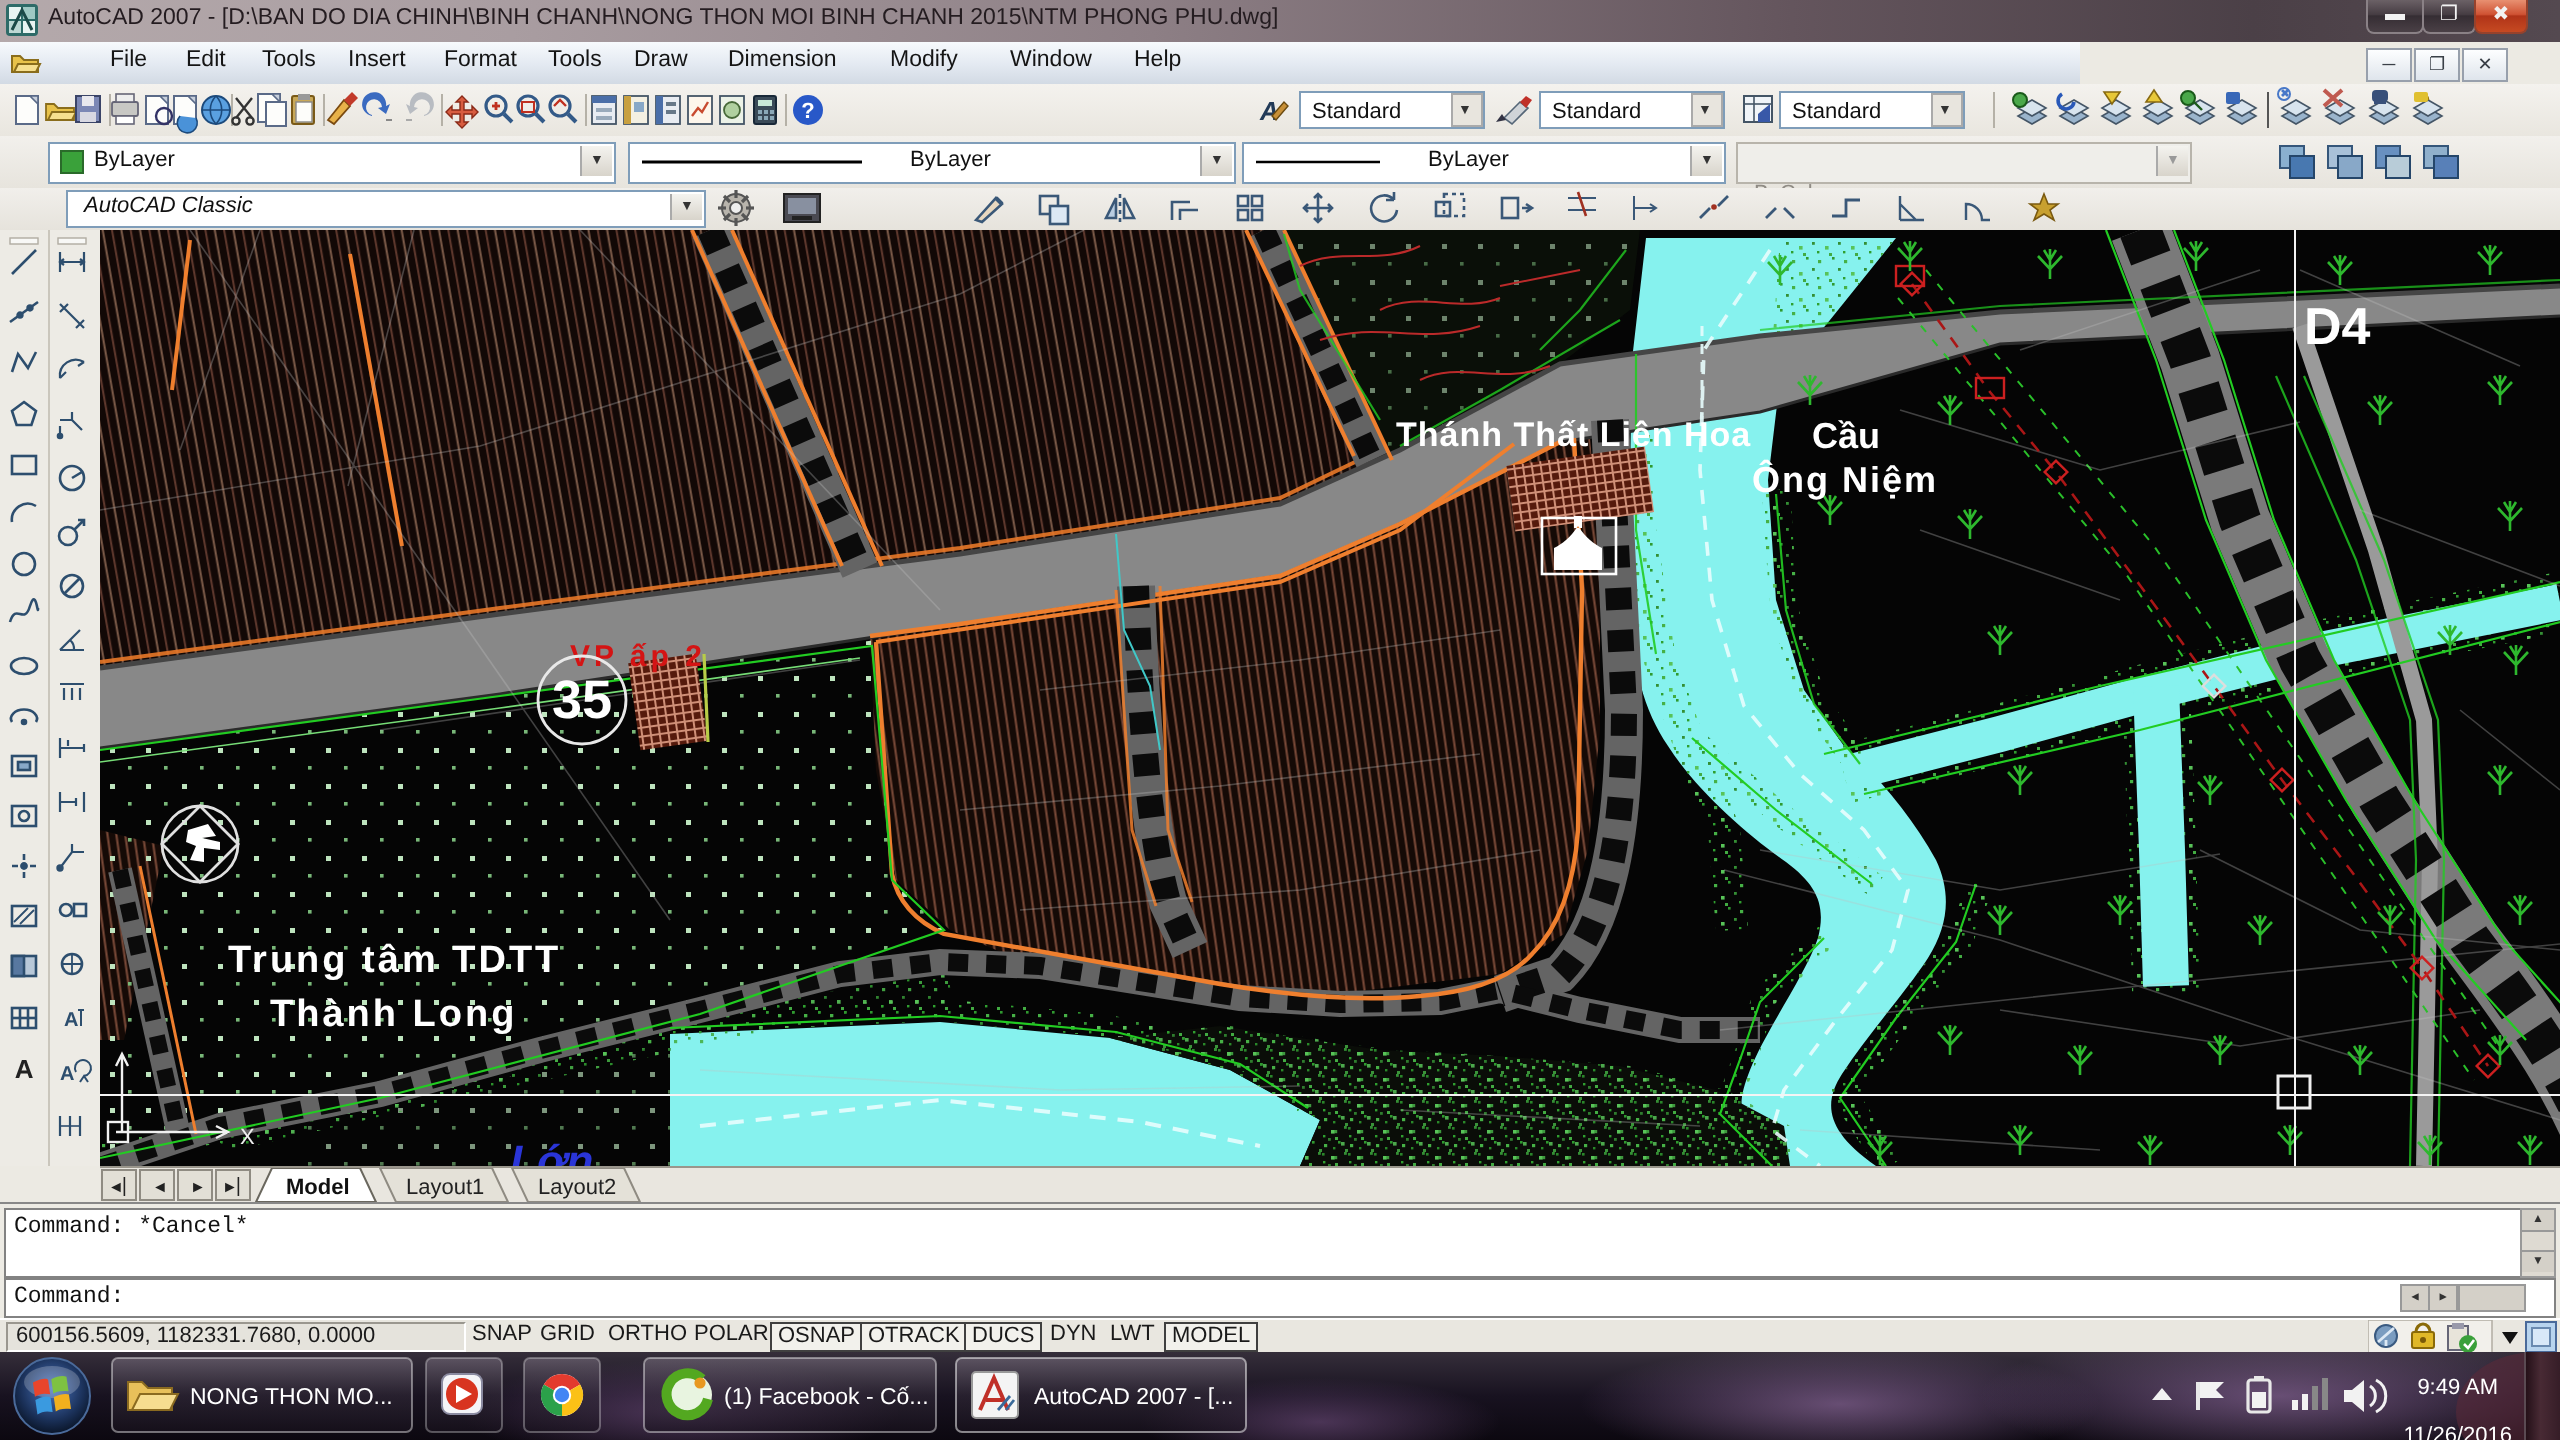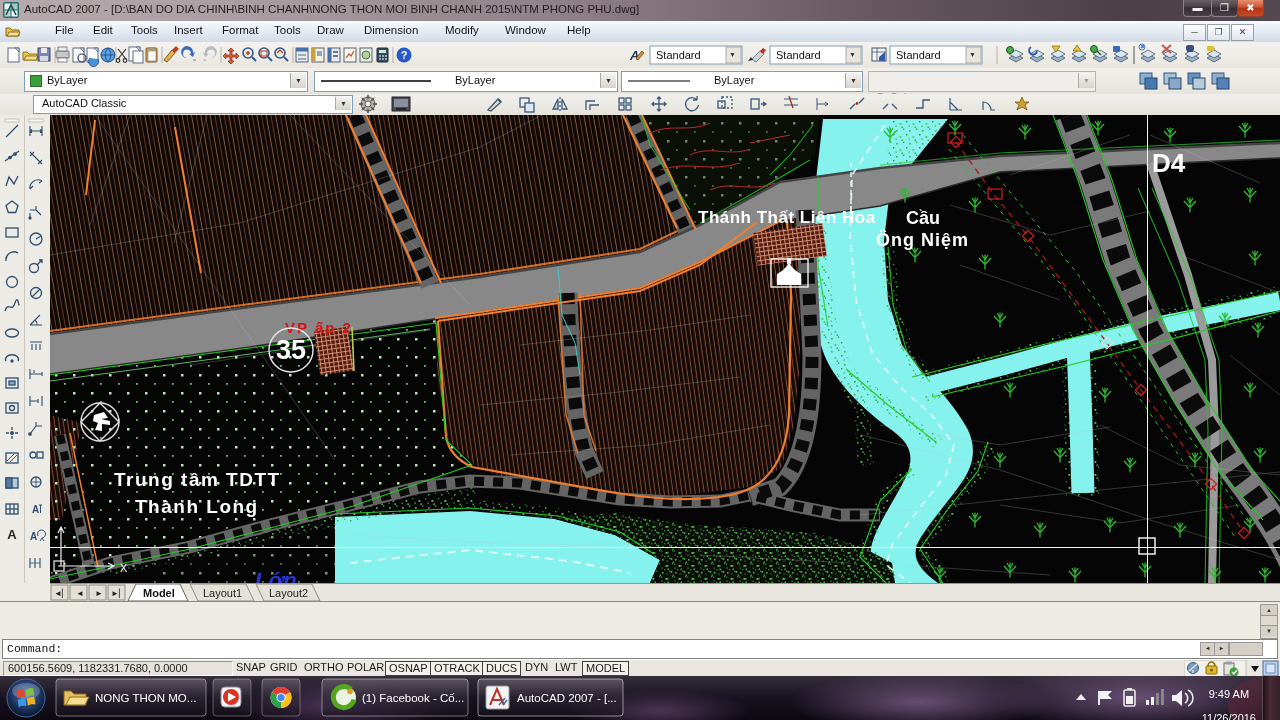--- a/index.html
+++ b/index.html
@@ -1,24 +1,24 @@
 <!DOCTYPE html>
 <html><head><meta charset="utf-8">
 <style>
 html,body{margin:0;padding:0;width:1280px;height:720px;overflow:hidden;background:#eceae3;font-family:"Liberation Sans",sans-serif;}
 .abs{position:absolute;}
 #titlebar{left:0;top:0;width:1280px;height:21px;background:linear-gradient(90deg,#b4a9ab 0%,#a99da1 20%,#8d7f85 45%,#64555d 70%,#4b4047 88%,#544950 100%);}
 #titlebar .ttext{position:absolute;left:24px;top:3px;font-size:11.5px;color:#241c20;white-space:nowrap;}
 .winbtn{position:absolute;top:0;height:16px;border:1px solid #8a8186;border-top:none;border-radius:0 0 4px 4px;background:linear-gradient(#6b6166,#463d43 45%,#352d33 50%,#4a4046);color:#f2f2f2;text-align:center;line-height:15px;font-size:10px;}
-#menubar{left:0;top:21px;width:1280px;height:21px;background:linear-gradient(#f7fafd,#e3e9f1 55%,#d2dae4);border-bottom:1px solid #b8bec7;}
+#menubar{left:0;top:21px;width:1040px;height:21px;background:linear-gradient(#f7fafd,#e3e9f1 55%,#d2dae4);border-bottom:1px solid #b8bec7;}
 .menuitem{position:absolute;top:3px;font-size:11.5px;color:#151515;}
 .mwbtn{position:absolute;top:3px;height:15px;width:21px;border:1px solid #98a0ac;background:linear-gradient(#fdfeff,#dfe5ec);color:#3a4048;font-size:9px;text-align:center;line-height:14px;}
 #row1{left:0;top:42px;width:1280px;height:26px;background:linear-gradient(#f4f2ee,#e9e6df);}
 #row2{left:0;top:68px;width:1280px;height:26px;background:linear-gradient(#f2f0ec,#e7e4dd);}
-#row3{left:0;top:94px;width:1280px;height:21px;background:linear-gradient(#f1efeb,#e6e3dc);border-bottom:1px solid #cfccc3;}
+#row3{left:0;top:94px;width:1280px;height:21px;background:linear-gradient(#f1efeb,#e6e3dc);border-bottom:1px solid #cfccc3;font-style:italic;}
 #leftbar{left:0;top:115px;width:50px;height:468px;background:#edebe5;}
 .combo{position:absolute;height:19px;background:#fff;border:1px solid #7f9db9;font-size:11px;color:#111;}
 .combo .arr{position:absolute;right:1px;top:1px;width:15px;height:15px;background:linear-gradient(#f4f3ef,#d8d4cb);border-left:1px solid #aaa;text-align:center;font-size:7px;line-height:15px;color:#333;}
 #tabbar{left:50px;top:583px;width:1230px;height:18px;background:#e9e6df;border-top:1px solid #9a968c;}
 #cmdwin{left:0;top:601px;width:1280px;height:58px;background:#edebe4;border-top:1px solid #888;}
 #statusbar{left:0;top:659px;width:1280px;height:17px;background:#e9e7e0;border-top:1px solid #fff;}
 .sbtn{position:absolute;top:1px;font-size:11px;color:#1a1a1a;padding:0 3px;height:13px;line-height:13px;text-align:right;}
 .sbtn.on{border:1px solid #404040;background:#f2f1ec;}
 #taskbar{left:0;top:676px;width:1280px;height:44px;background:#171218;overflow:hidden;}
 #clock{position:absolute;right:24px;top:6px;color:#fff;font-size:11px;text-align:center;line-height:24px;}
@@ -789,20 +789,23 @@
         <text x="3" y="12" font-size="8" fill="#222" transform="translate(58,0)">►▏</text>
 </g>
 <polygon points="86,0 130,0 138,17 78,17" fill="#ffffff" stroke="#6a675e"></polygon>
 <text x="93" y="13" font-size="11" font-weight="bold" fill="#111">Model</text>
 <polygon points="140,0 196,0 204,17 148,17" fill="#e4e1d8" stroke="#8f8b82"></polygon>
 <text x="153" y="13" font-size="11" fill="#222">Layout1</text>
 <polygon points="206,0 262,0 270,17 214,17" fill="#e4e1d8" stroke="#8f8b82"></polygon>
 <text x="219" y="13" font-size="11" fill="#222">Layout2</text>
 </svg></div>
 <div class="abs" id="cmdwin">
+ <div class="abs" style="left:2px;top:2px;width:1258px;height:33px;background:#fff;border:1px solid #828282;border-right-color:#fff;font-family:'Liberation Mono',monospace;font-size:11.5px;color:#111;">
+  <div style="padding:2px 0 0 4px;">Command: *Cancel*</div>
+ </div>
  <div class="abs" style="left:1260px;top:2px;width:16px;height:33px;background:#dedad2;border:1px solid #999;">
   <div style="height:10px;background:#d4d0c8;border-bottom:1px solid #999;font-size:6px;text-align:center;line-height:10px;color:#333;">▲</div>
   <div style="height:9px;"></div>
   <div style="height:10px;background:#d4d0c8;border-top:1px solid #999;font-size:6px;text-align:center;line-height:10px;color:#333;">▼</div>
  </div>
  <div class="abs" style="left:2px;top:37px;width:1274px;height:18px;background:#fff;border:1px solid #828282;font-family:'Liberation Mono',monospace;font-size:11.5px;color:#111;">
   <div style="padding:2px 16px 0 4px;">Command:</div>
   <div style="position:absolute;right:62px;top:2px;width:13px;height:12px;background:#d4d0c8;border:1px solid #999;font-size:6px;text-align:center;line-height:12px;color:#333;">◀</div>
   <div style="position:absolute;right:48px;top:2px;width:13px;height:12px;background:#d4d0c8;border:1px solid #999;font-size:6px;text-align:center;line-height:12px;color:#333;">▶</div>
   <div style="position:absolute;right:14px;top:2px;width:32px;height:12px;background:#d4d0c8;border:1px solid #999;"></div>

